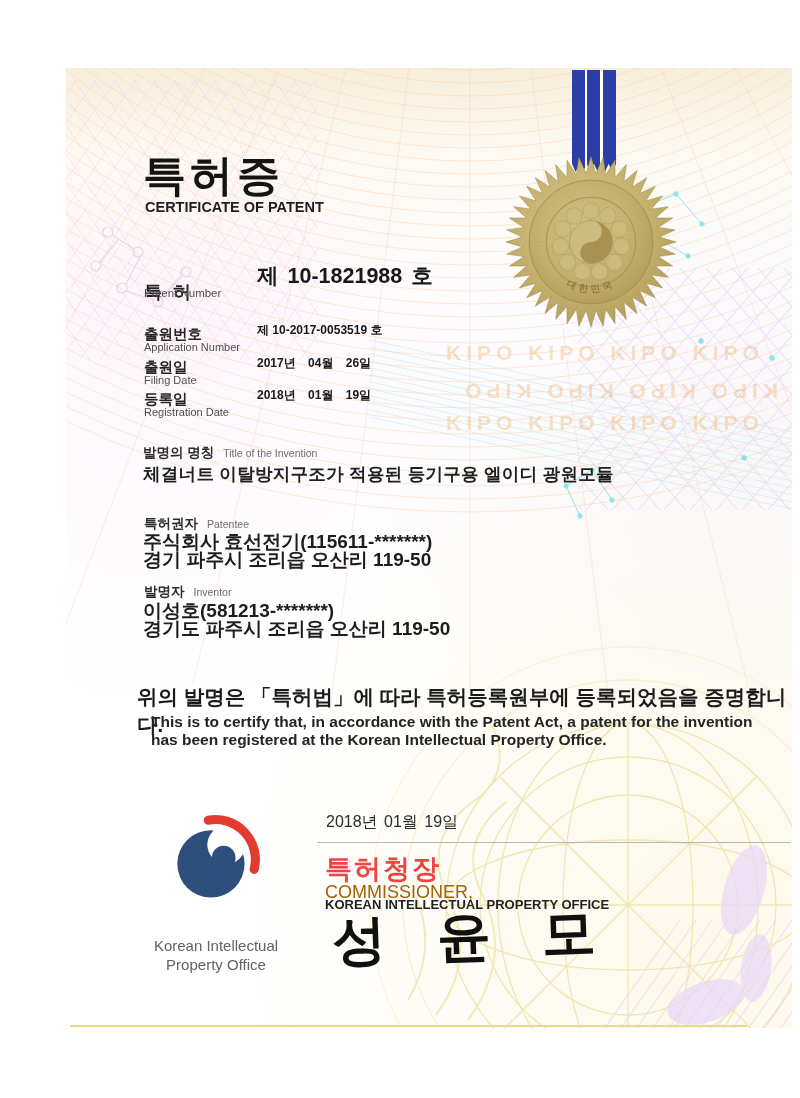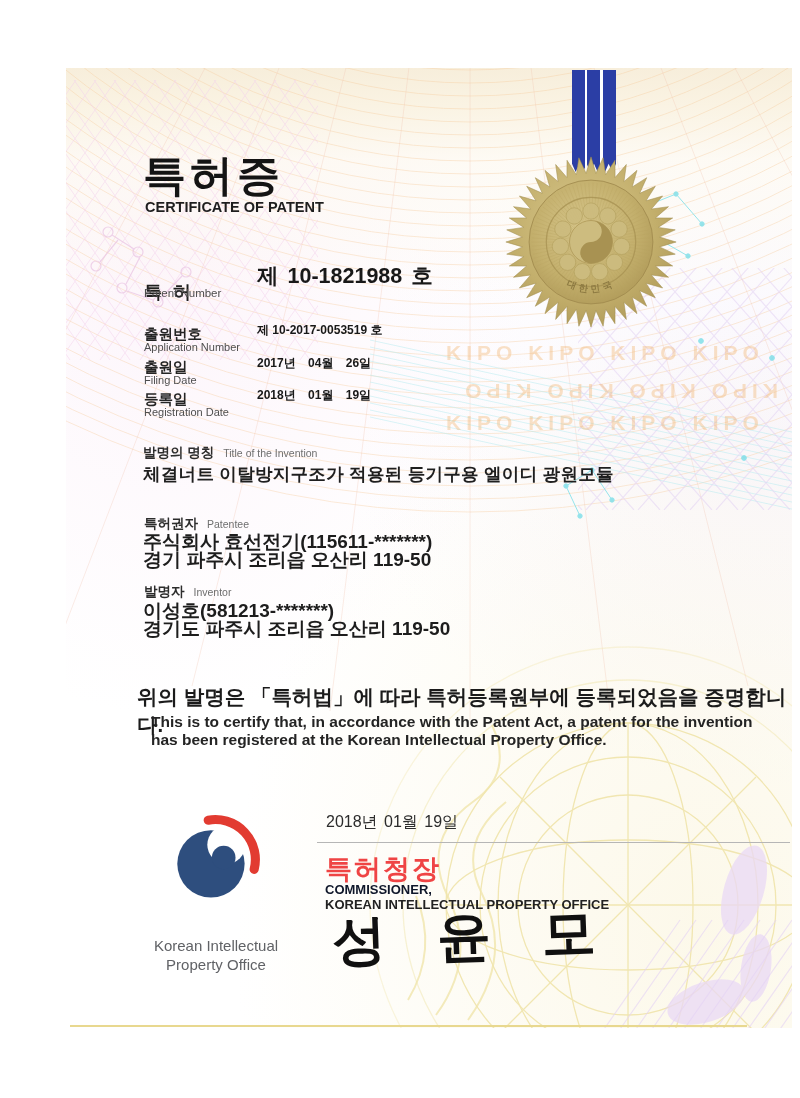--- a/index.html
+++ b/index.html
@@ -38,21 +38,21 @@
   .stmt-ko{left:137px;top:683px;font-size:20.5px;font-weight:bold;color:#1b1b1b;}
   .stmt-en{font-size:15.5px;font-weight:bold;color:#242424;margin-left:14px;}
   
   .kipo-logo{left:170px;top:812px;width:91px;height:91px;}
   .kipo-ko{left:147px;top:901px;width:140px;text-align:center;font-size:27px;letter-spacing:12px;text-indent:12px;color:#53565a;}
   .kipo-en{left:118px;top:936px;width:196px;text-align:center;font-size:15px;line-height:19px;color:#606266;}
   
   .issue-date{left:326px;top:812px;font-size:16px;color:#2b2b2b;word-spacing:2px;}
   .date-rule{left:317px;top:842px;width:473px;height:0;border-top:1px solid #b6b6b6;}
   .comm-ko{left:325px;top:851px;font-size:27px;font-weight:bold;letter-spacing:2px;color:#ef4444;}
-  .comm-en1{left:325px;top:882px;font-size:13px;font-weight:bold;color:#0f172a;}
+  .comm-en1{left:325px;top:882px;font-size:18px;font-weight:normal;color:#a16207;}
   .comm-en2{left:325px;top:897px;font-size:13px;font-weight:bold;color:#222;}
   .signature{left:332px;top:901px;font-family:"DejaVu Serif","Liberation Serif",serif;font-size:54px;font-weight:bold;
              letter-spacing:16px;color:#101010;transform:rotate(-2deg);}
   .gold-rule{left:70px;top:1025px;width:677px;height:2px;background:#e8d88f;}
 </style>
 </head>
 <body>
 
 <div class="page">
 

